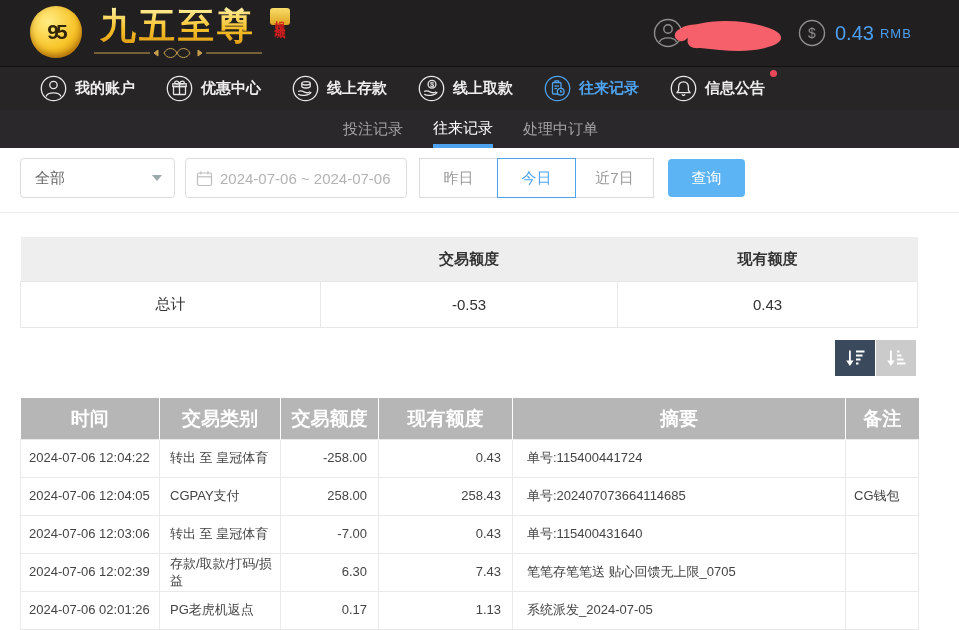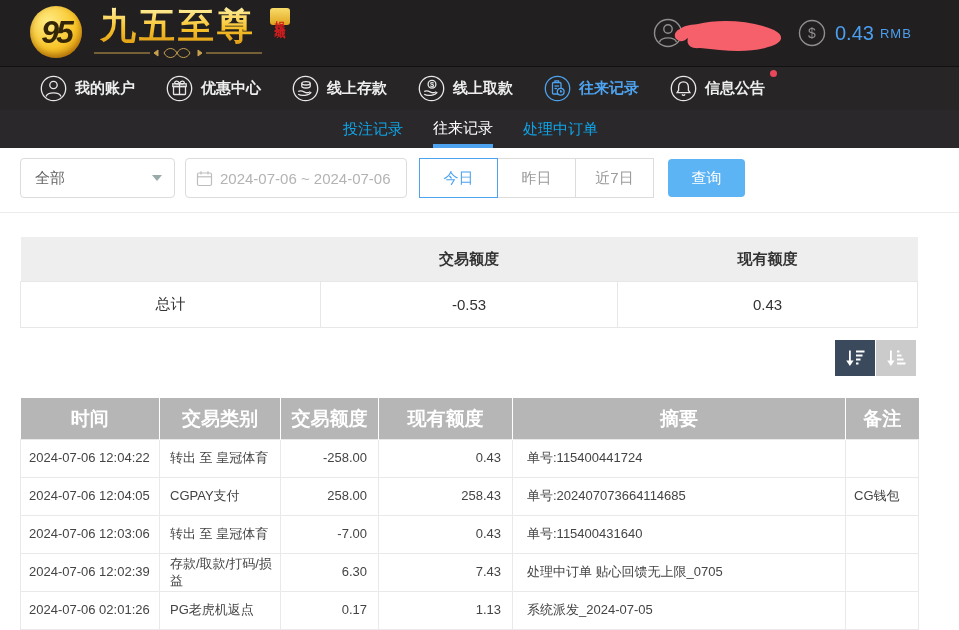--- a/index.html
+++ b/index.html
@@ -4,21 +4,21 @@
 <style>
   html,body{margin:0;padding:0;background:#fff;}
   body{width:959px;height:630px;overflow:hidden;font-family:"Liberation Sans","DejaVu Sans",sans-serif;}
   .page{position:relative;width:959px;height:630px;background:#fff;}
 
   
   .top-header{position:absolute;left:0;top:0;width:959px;height:66px;background:#211f20;}
   .logo{position:absolute;left:30px;top:6px;display:flex;align-items:flex-start;}
   .coin{width:52px;height:52px;border-radius:50%;background:radial-gradient(circle at 35% 30%,#ffec84,#f8c429 55%,#c98104 95%);
         display:flex;align-items:center;justify-content:center;box-shadow:inset 0 -3px 6px rgba(120,60,0,.5);}
-  .coin span{font-size:32px;font-weight:bold;font-style:italic;color:#332508;letter-spacing:-3px;}
+  .coin span{font-size:21px;font-weight:bold;color:#332508;letter-spacing:-3px;}
   .logo-text-wrap{margin-left:10px;display:flex;flex-direction:column;align-items:center;}
   .logo-text{font-size:36px;font-weight:bold;letter-spacing:3px;line-height:40px;
         background:linear-gradient(#fff2a6,#f8c22c 55%,#dd9a12);-webkit-background-clip:text;background-clip:text;color:transparent;}
   .flourish{margin-top:1px;}
   .logo-badge{margin-left:6px;margin-top:2px;writing-mode:vertical-rl;text-orientation:upright;
         background:linear-gradient(#f9dc6a,#dfa51f);color:#cf1d1d;font-size:11px;font-weight:bold;
         padding:4px 3px;border-radius:3px;letter-spacing:3px;line-height:14px;}
   .header-right{position:absolute;left:648px;top:0;height:66px;display:flex;align-items:center;}
   .user-zone{position:relative;width:150px;height:66px;}
   .user-icon-svg{position:absolute;left:5px;top:18px;}
@@ -29,21 +29,21 @@
 
   
   .main-nav{position:absolute;left:0;top:66px;width:959px;height:44px;background:#272526;border-top:1px solid #121011;
         display:flex;align-items:center;padding-left:40px;box-sizing:border-box;gap:31px;}
   .nav-item{display:flex;align-items:center;gap:8px;color:#eee;font-size:15px;font-weight:600;cursor:pointer;position:relative;}
   .nav-item.active{color:#4da3f0;}
   .nav-dot{position:absolute;right:-12px;top:-5px;width:7px;height:7px;border-radius:50%;background:#e8485a;}
 
   
   .subtabs{position:absolute;left:0;top:110px;width:959px;height:38px;background:#2a282b;display:flex;padding-left:343px;box-sizing:border-box;gap:30px;}
-  .subtab{color:#0ea5e9;font-size:15px;line-height:38px;height:38px;cursor:pointer;box-sizing:border-box;}
+  .subtab{color:#a3a3a3;font-size:15px;line-height:38px;height:38px;cursor:pointer;box-sizing:border-box;}
   .subtab.active{color:#fff;border-bottom:4px solid #4da3f0;line-height:36px;}
 
   
   .filters{position:absolute;left:0;top:158px;width:804px;height:40px;}
   .f-select{position:absolute;left:20px;top:0;width:155px;height:40px;border:1px solid #dcdcdc;border-radius:4px;
         box-sizing:border-box;display:flex;align-items:center;padding:0 12px 0 14px;color:#666;font-size:15px;cursor:pointer;background:#fff;}
   .f-select .caret{margin-left:auto;width:0;height:0;border-left:5px solid transparent;border-right:5px solid transparent;border-top:6px solid #9aa;}
   .f-date{position:absolute;left:185px;top:0;width:222px;height:40px;border:1px solid #dcdcdc;border-radius:4px;
         box-sizing:border-box;display:flex;align-items:center;padding:0 10px;color:#b3b3b3;font-size:15px;gap:7px;background:#fff;cursor:pointer;}
   .f-group{position:absolute;left:419px;top:0;display:flex;}
@@ -217,22 +217,22 @@
           <g stroke="#bdbdbd" stroke-width="1.2" fill="none">
             <rect x="1.5" y="3" width="14" height="12.5" rx="1.5"></rect>
             <line x1="1.5" y1="6.8" x2="15.5" y2="6.8"></line>
             <line x1="5" y1="1.2" x2="5" y2="4.5"></line>
             <line x1="12" y1="1.2" x2="12" y2="4.5"></line>
           </g>
         </svg>
       <span>2024-07-06 ~ 2024-07-06</span>
     </div>
     <div class="f-group">
+      <button class="f-quick">昨日</button>
       <button class="f-quick active">今日</button>
-      <button class="f-quick">昨日</button>
       <button class="f-quick">近7日</button>
     </div>
     <button class="f-search">查询</button>
   </div>
 
   <div class="divider"></div>
 
   <table class="summary">
     <colgroup>
         <col style="width:300px">
@@ -320,21 +320,21 @@
       <td class="c-num">-7.00</td>
       <td class="c-num">0.43</td>
       <td class="c-sum">单号:115400431640</td>
       <td></td>
     </tr>
     <tr>
       <td class="c-time">2024-07-06 12:02:39</td>
       <td class="c-type">存款/取款/打码/损益</td>
       <td class="c-num">6.30</td>
       <td class="c-num">7.43</td>
-      <td class="c-sum">处理中订单 贴心回馈无上限_0705</td>
+      <td class="c-sum">笔笔存笔笔送 贴心回馈无上限_0705</td>
       <td></td>
     </tr>
     <tr>
       <td class="c-time">2024-07-06 02:01:26</td>
       <td class="c-type">PG老虎机返点</td>
       <td class="c-num">0.17</td>
       <td class="c-num">1.13</td>
       <td class="c-sum">系统派发_2024-07-05</td>
       <td></td>
     </tr>

